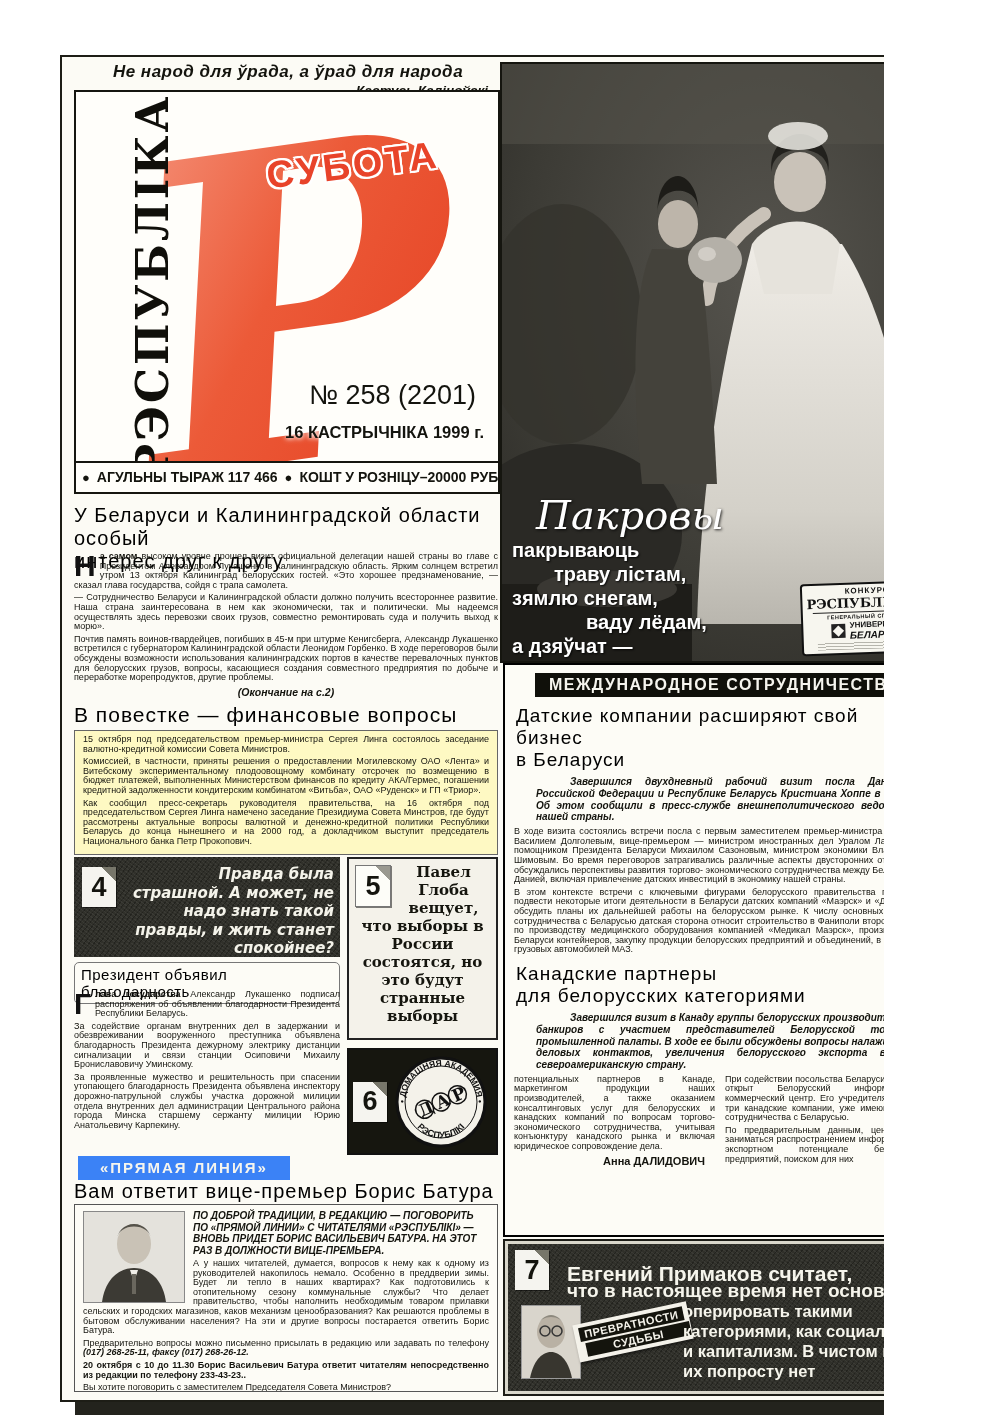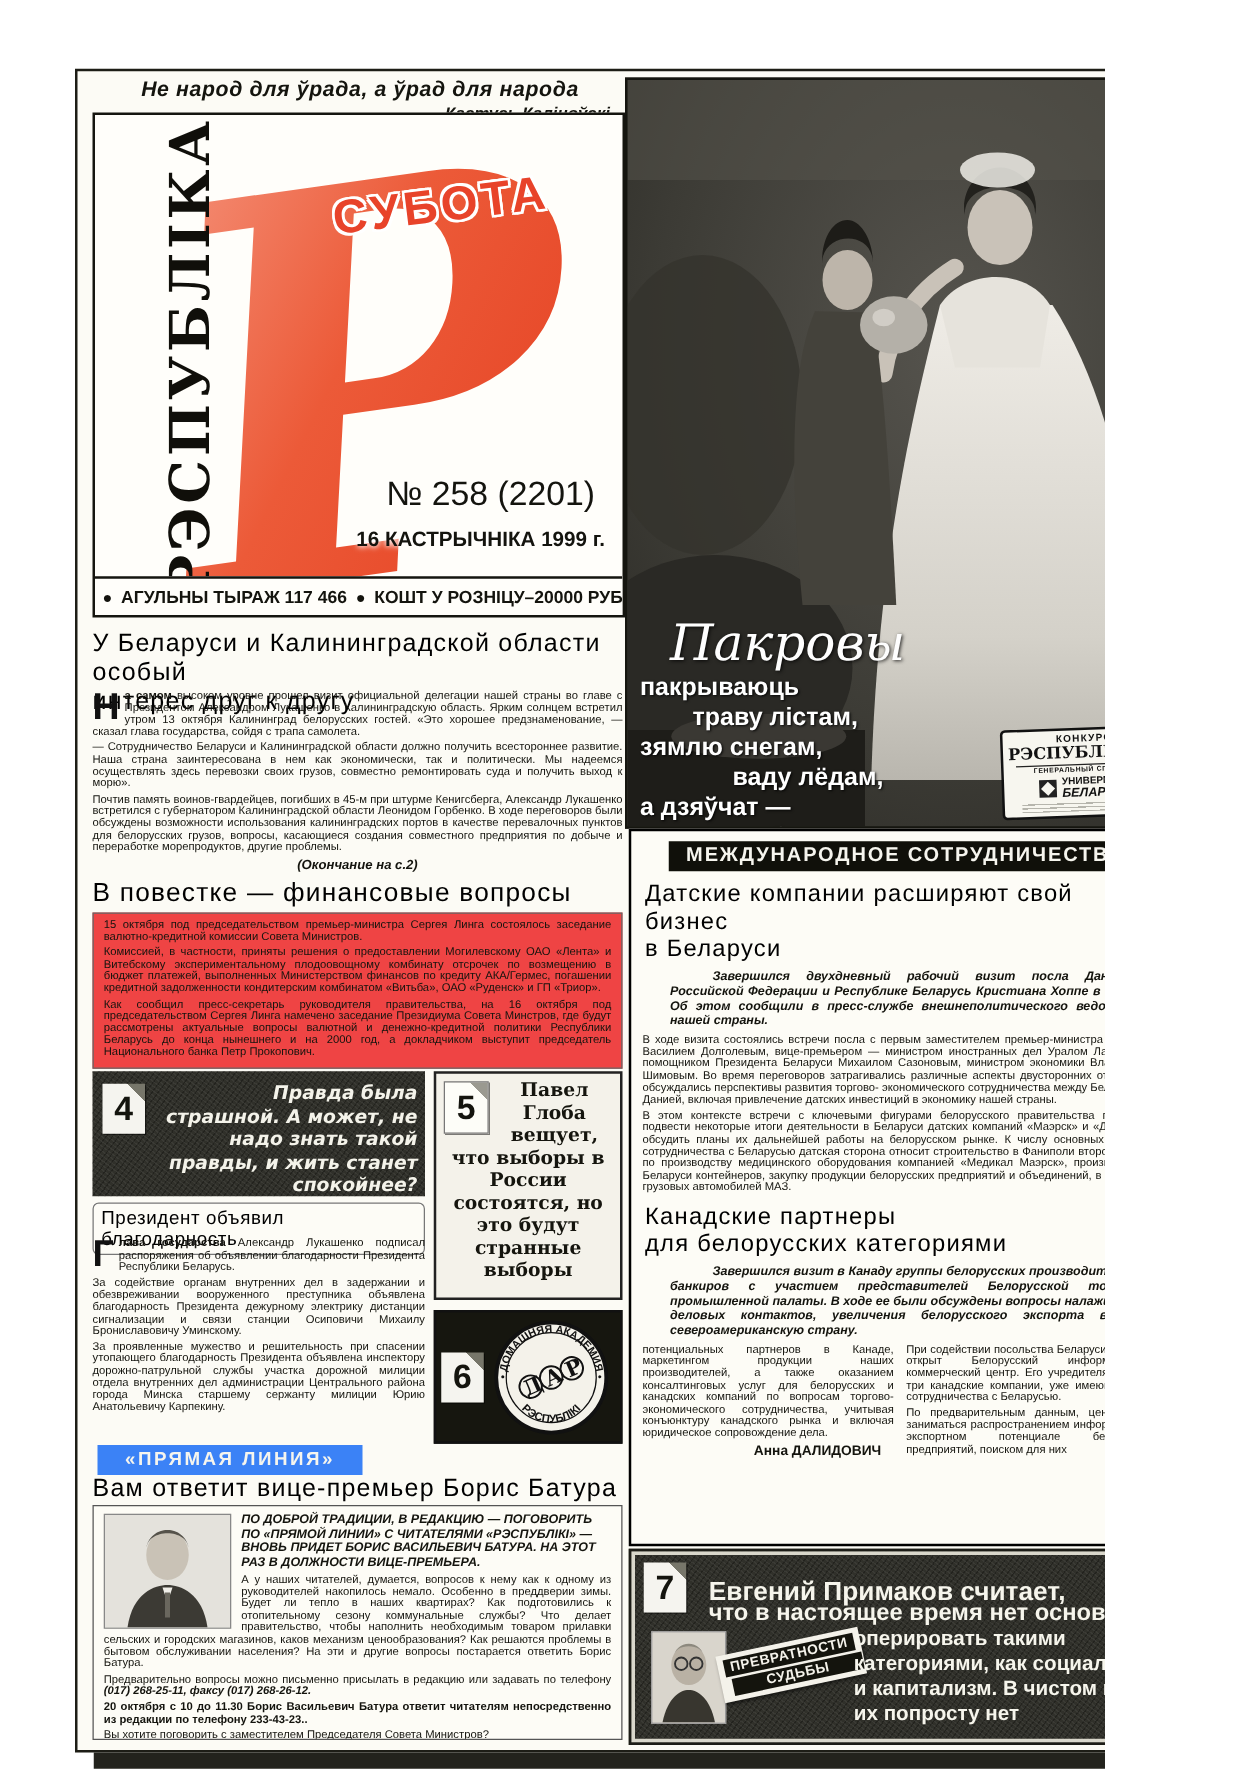--- a/index.html
+++ b/index.html
@@ -51,21 +51,21 @@
   .sb-tiny{height:8px;background:repeating-linear-gradient(0deg,#9a9990 0 1px,transparent 1px 3px);margin:1px 10px 1px 10px;opacity:.7;}
   
   .red-head{color:#000000;font-weight:normal;font-family:"Liberation Sans",sans-serif;letter-spacing:1px;}
   .body-p{font-size:9px;line-height:9.6px;text-align:justify;margin:0 0 3px 0;}
   .body-p .lead-in{font-weight:bold;}
   .dropcap{float:left;font:bold 30px/26px "Liberation Sans",sans-serif;color:#111;margin:1px 4px 0 0;}
   .art1-head{position:absolute;left:12px;top:447px;width:424px;font-size:20px;line-height:23px;}
   .art1-body{position:absolute;left:12px;top:495px;width:424px;}
   .continuation{font:bold italic 10.5px "Liberation Sans",sans-serif;text-align:center;margin-top:2px;}
   .art2-head{position:absolute;left:12px;top:646px;width:424px;font-size:21px;}
-  .art2-body{position:absolute;left:12px;top:673px;width:406px;border:1px solid #666;padding:4px 8px;background:#ef4444;}
+  .art2-body{position:absolute;left:12px;top:673px;width:406px;border:1px solid #666;padding:4px 8px;background:#fef9c3;}
   
   .dark-tex{background-color:#30302a;
     background-image:repeating-linear-gradient(37deg,rgba(255,255,255,.05) 0 1px,transparent 1px 3px),
                      repeating-linear-gradient(-53deg,rgba(0,0,0,.28) 0 1px,transparent 1px 4px);}
   .box4{position:absolute;left:12px;top:800px;width:266px;height:100px;padding:6px;box-sizing:border-box;}
   .box4 .pbadge{float:left;margin:4px 8px 2px 2px;}
   .box4-text{font:bold italic 15px "DejaVu Sans",sans-serif;color:#f4f3ea;text-align:right;line-height:18.5px;padding-top:2px;}
   .pbadge{position:relative;width:34px;height:40px;display:flex;align-items:center;justify-content:center;
       background:linear-gradient(225deg,#77766a 0 10px,#f5f4ef 10px);
       font:bold 27px "Liberation Sans",sans-serif;color:#14140e;box-shadow:1px 1px 0 rgba(0,0,0,.5);}

